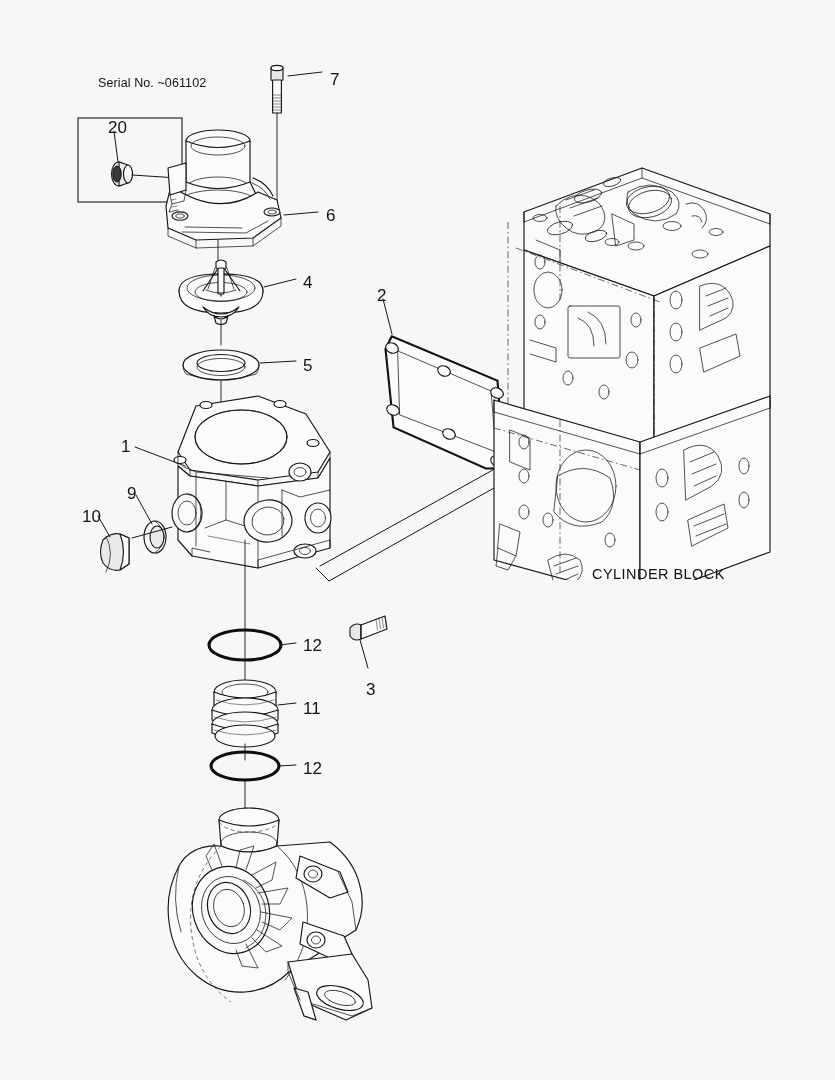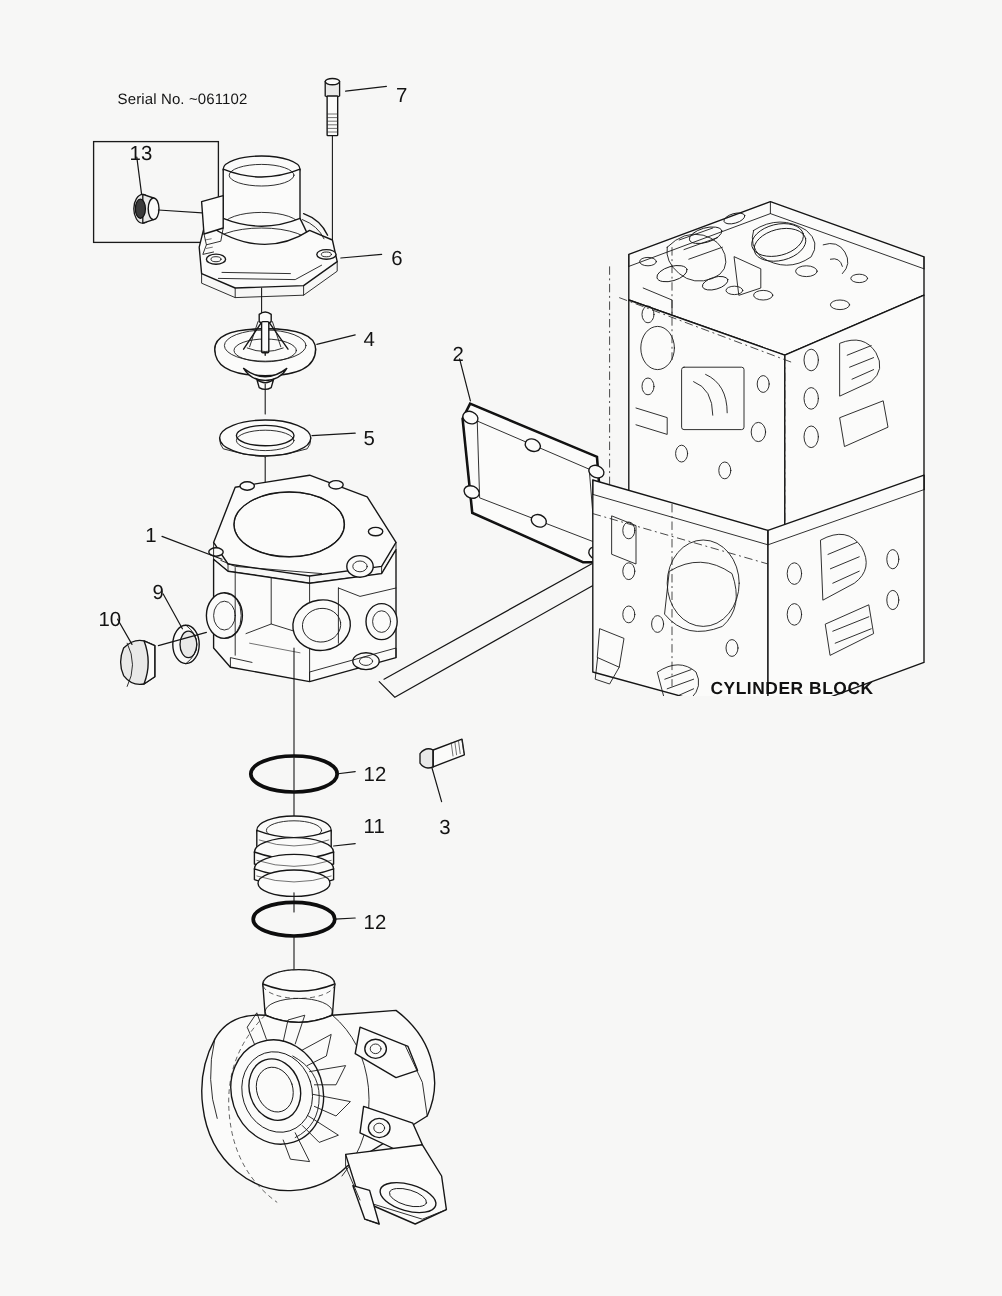--- a/index.html
+++ b/index.html
@@ -25,21 +25,21 @@
     font-size:12.5px;
     color:#141414;
     white-space:nowrap;
     letter-spacing:0.1px;
   }
   .block-label{
     position:absolute;
     font-size:14.5px;
     color:#111;
     letter-spacing:0.45px;
-    font-weight:700;
+    font-weight:400;
     white-space:nowrap;
   }
 </style>
 </head>
 <body>
 
 <div id="stage">
 
 <svg id="art" viewBox="0 0 835 1080" xmlns="http://www.w3.org/2000/svg">
   <defs>
@@ -435,20 +435,20 @@
 
 <div class="block-label" style="left:592px;top:566px;">CYLINDER BLOCK</div>
 
 <div class="callout" style="left:121px;top:438px;">1</div>
 <div class="callout" style="left:377px;top:287px;">2</div>
 <div class="callout" style="left:366px;top:681px;">3</div>
 <div class="callout" style="left:303px;top:274px;">4</div>
 <div class="callout" style="left:303px;top:357px;">5</div>
 <div class="callout" style="left:326px;top:207px;">6</div>
 <div class="callout" style="left:330px;top:71px;">7</div>
-<div class="callout" style="left:108px;top:119px;">13</div>
-<div class="callout" style="left:303px;top:680px;">11</div>
+<div class="callout" style="left:108px;top:119px;">20</div>
+<div class="callout" style="left:303px;top:700px;">11</div>
 <div class="callout" style="left:303px;top:637px;">12</div>
 <div class="callout" style="left:303px;top:760px;">12</div>
 <div class="callout" style="left:82px;top:508px;">10</div>
 <div class="callout" style="left:127px;top:485px;">9</div>
 
 </div>
 
 </body></html>

